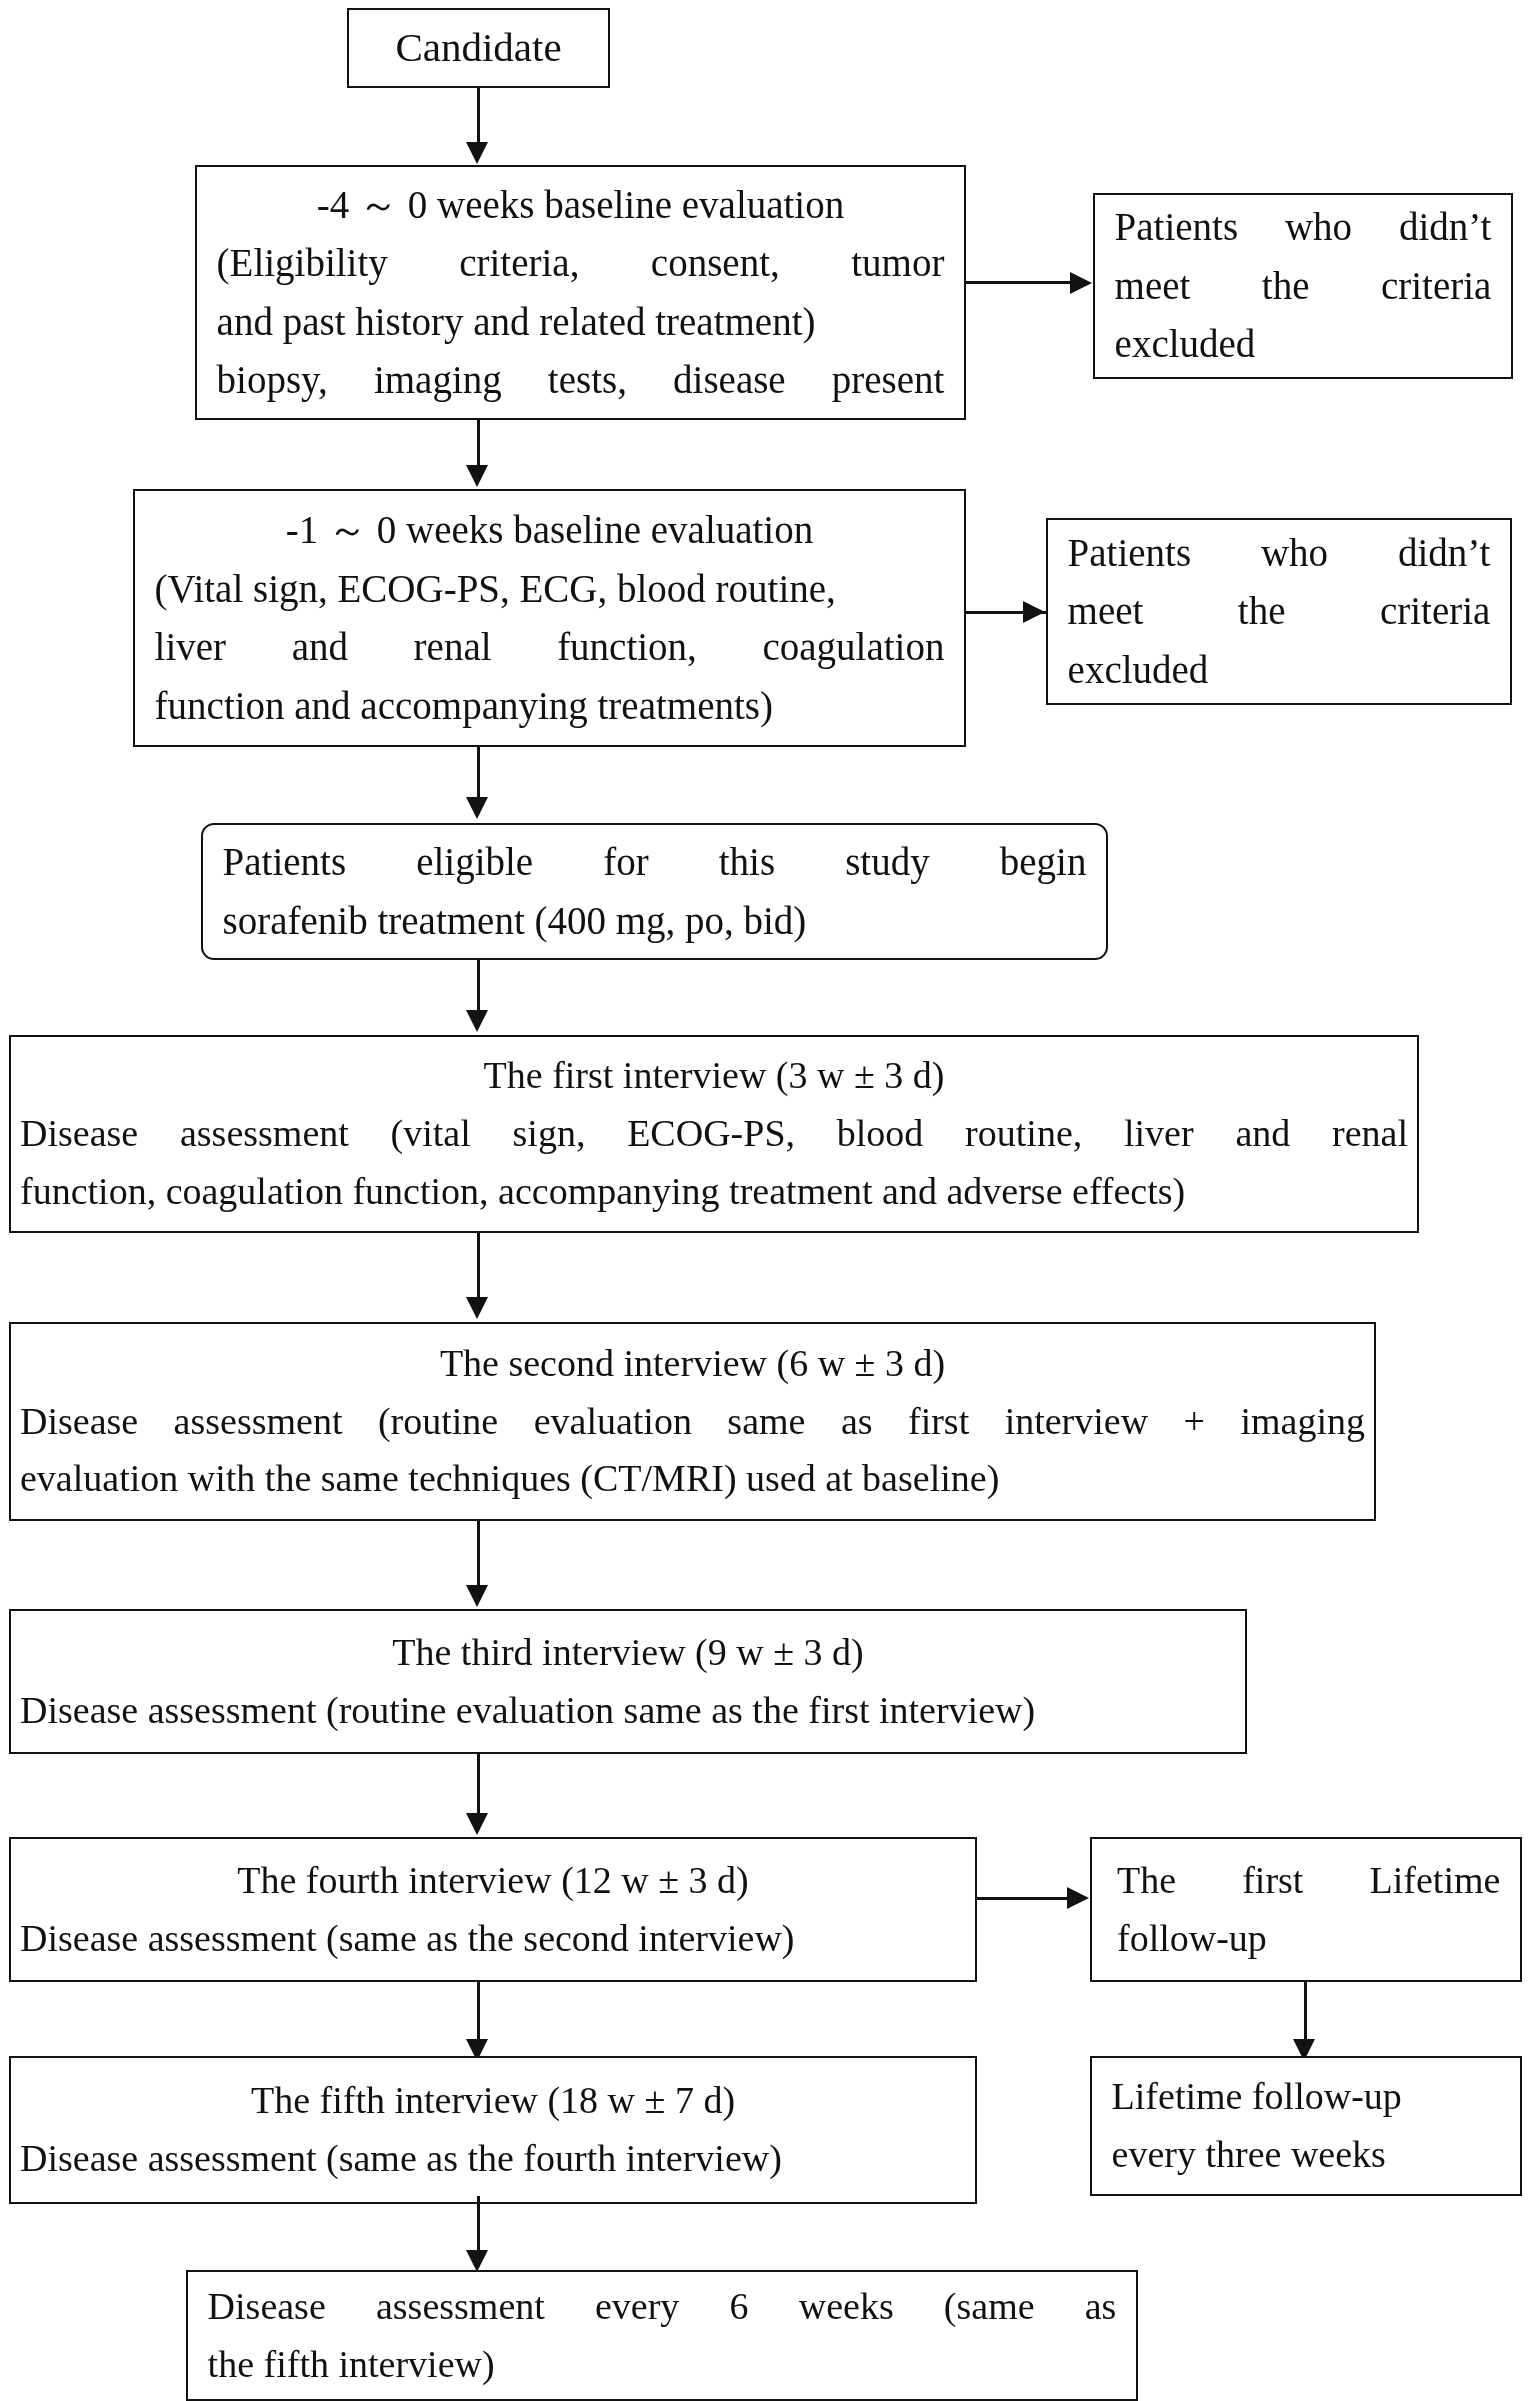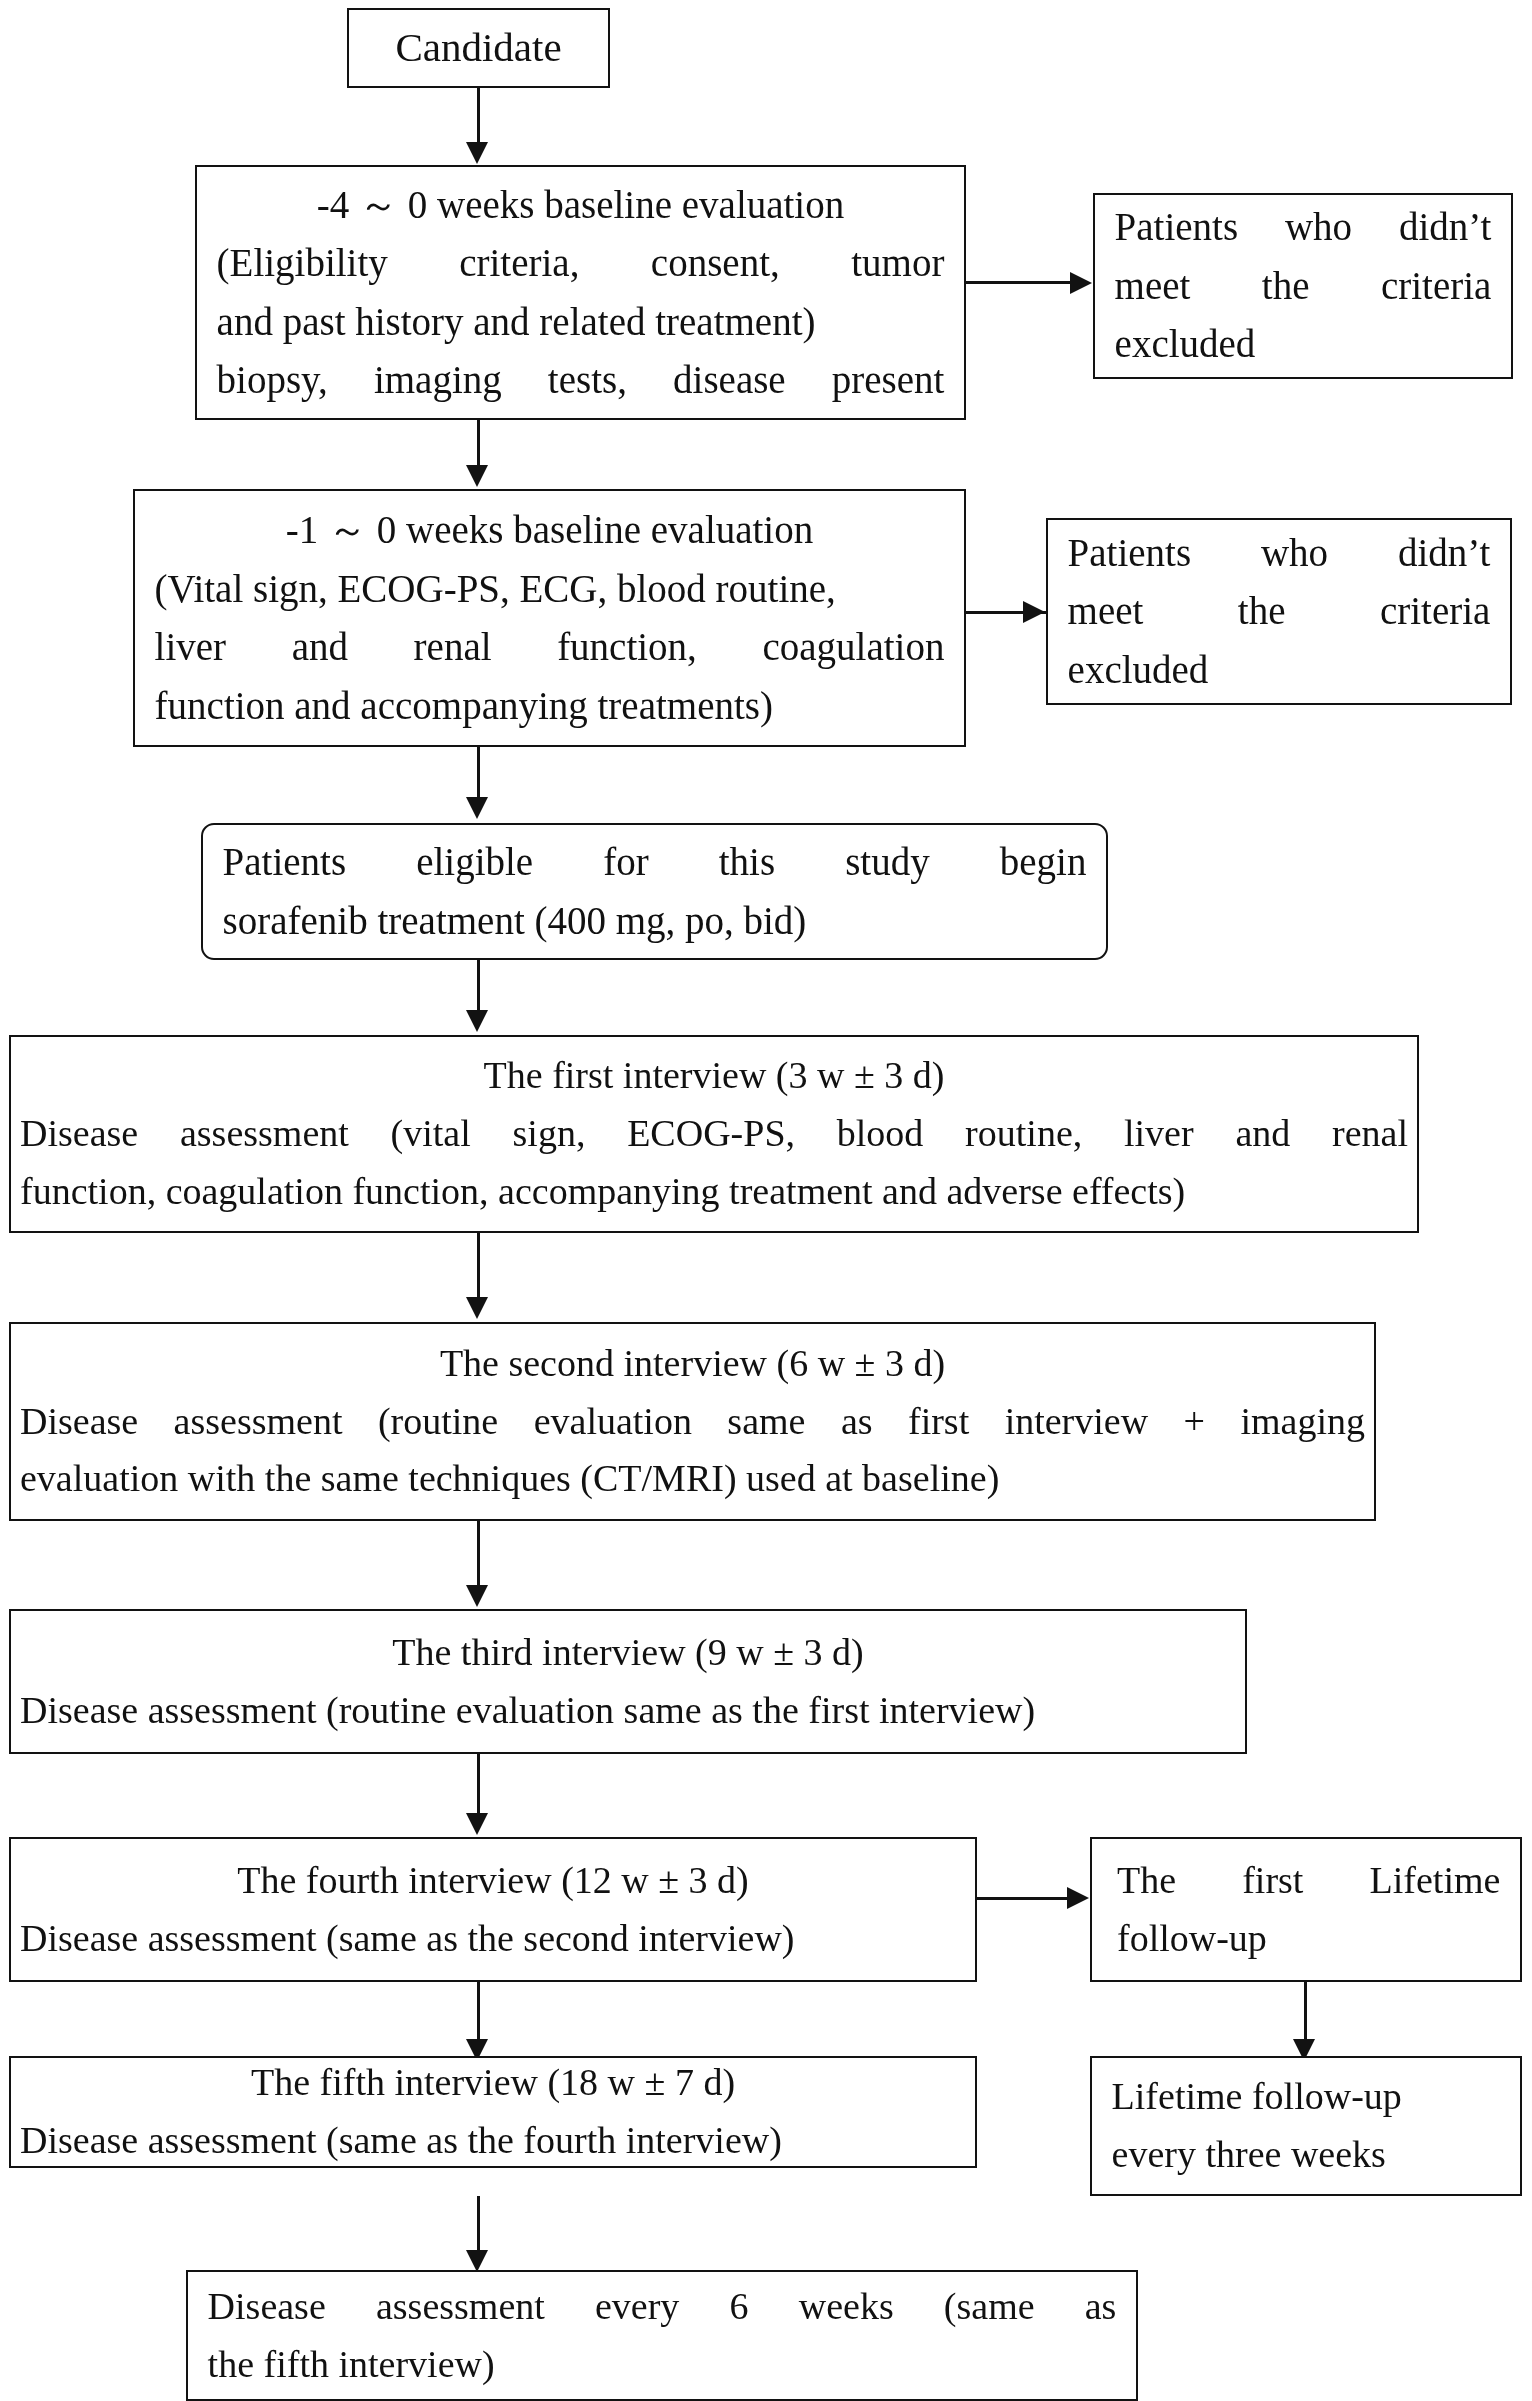--- a/index.html
+++ b/index.html
@@ -176,21 +176,21 @@
     <span class="jline spread">The first Lifetime</span>
     <span class="jline t-left">follow-up</span>
   </div>
 
   <div class="vline" style="left:477px; top:1982px; height:65px;"></div>
   <div class="arrow-down" style="left:466px; top:2039px;"></div>
 
   <div class="vline" style="left:1304px; top:1982px; height:65px;"></div>
   <div class="arrow-down" style="left:1293px; top:2039px;"></div>
 
-  <div class="node pad-sm fs-50" style="left:9px; top:2056px; width:968px; height:112px;">
+  <div class="node pad-sm fs-50" style="left:9px; top:2056px; width:968px; height:148px;">
     <span class="jline t-center">The fifth interview (18 w ± 7 d)</span>
     <span class="jline t-left">Disease assessment (same as the fourth interview)</span>
   </div>
 
   <div class="node pad-md fs-50" style="left:1090px; top:2056px; width:432px; height:140px;">
     <span class="jline t-left">Lifetime follow-up</span>
     <span class="jline t-left">every three weeks</span>
   </div>
 
   <div class="vline" style="left:477px; top:2196px; height:62px;"></div>

